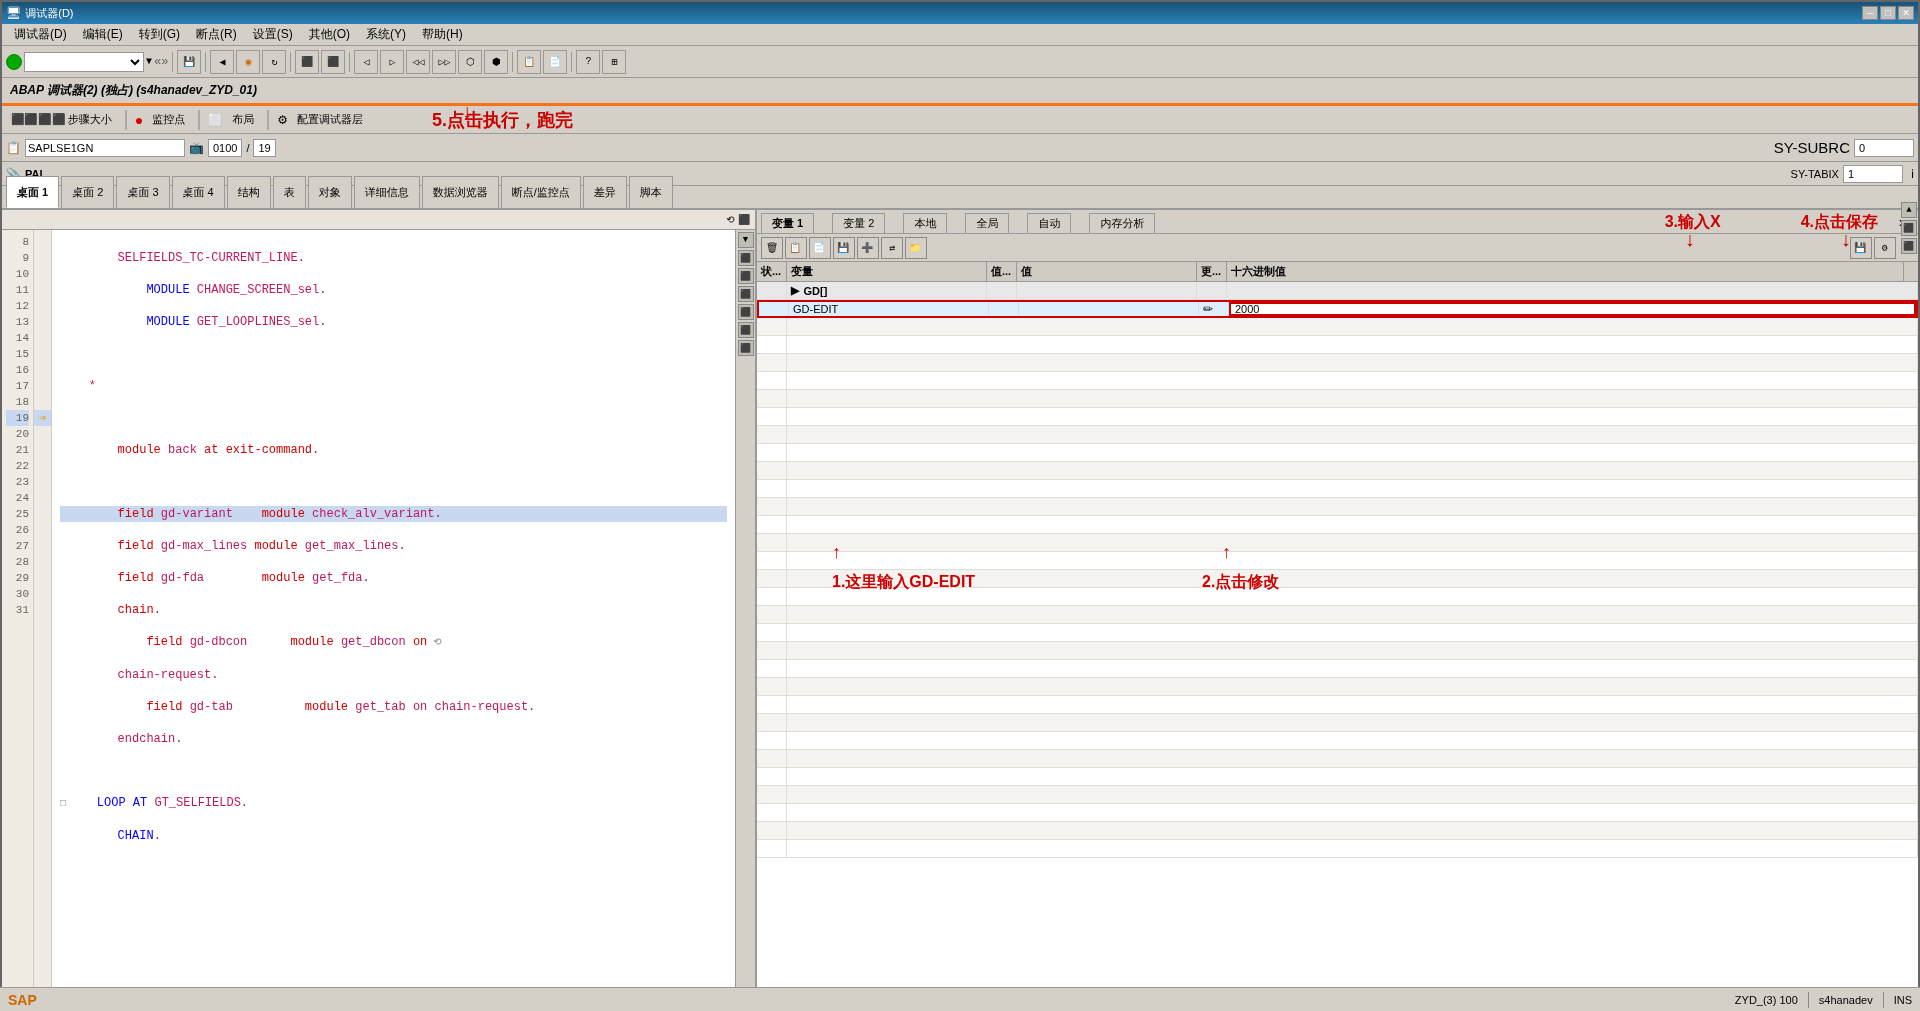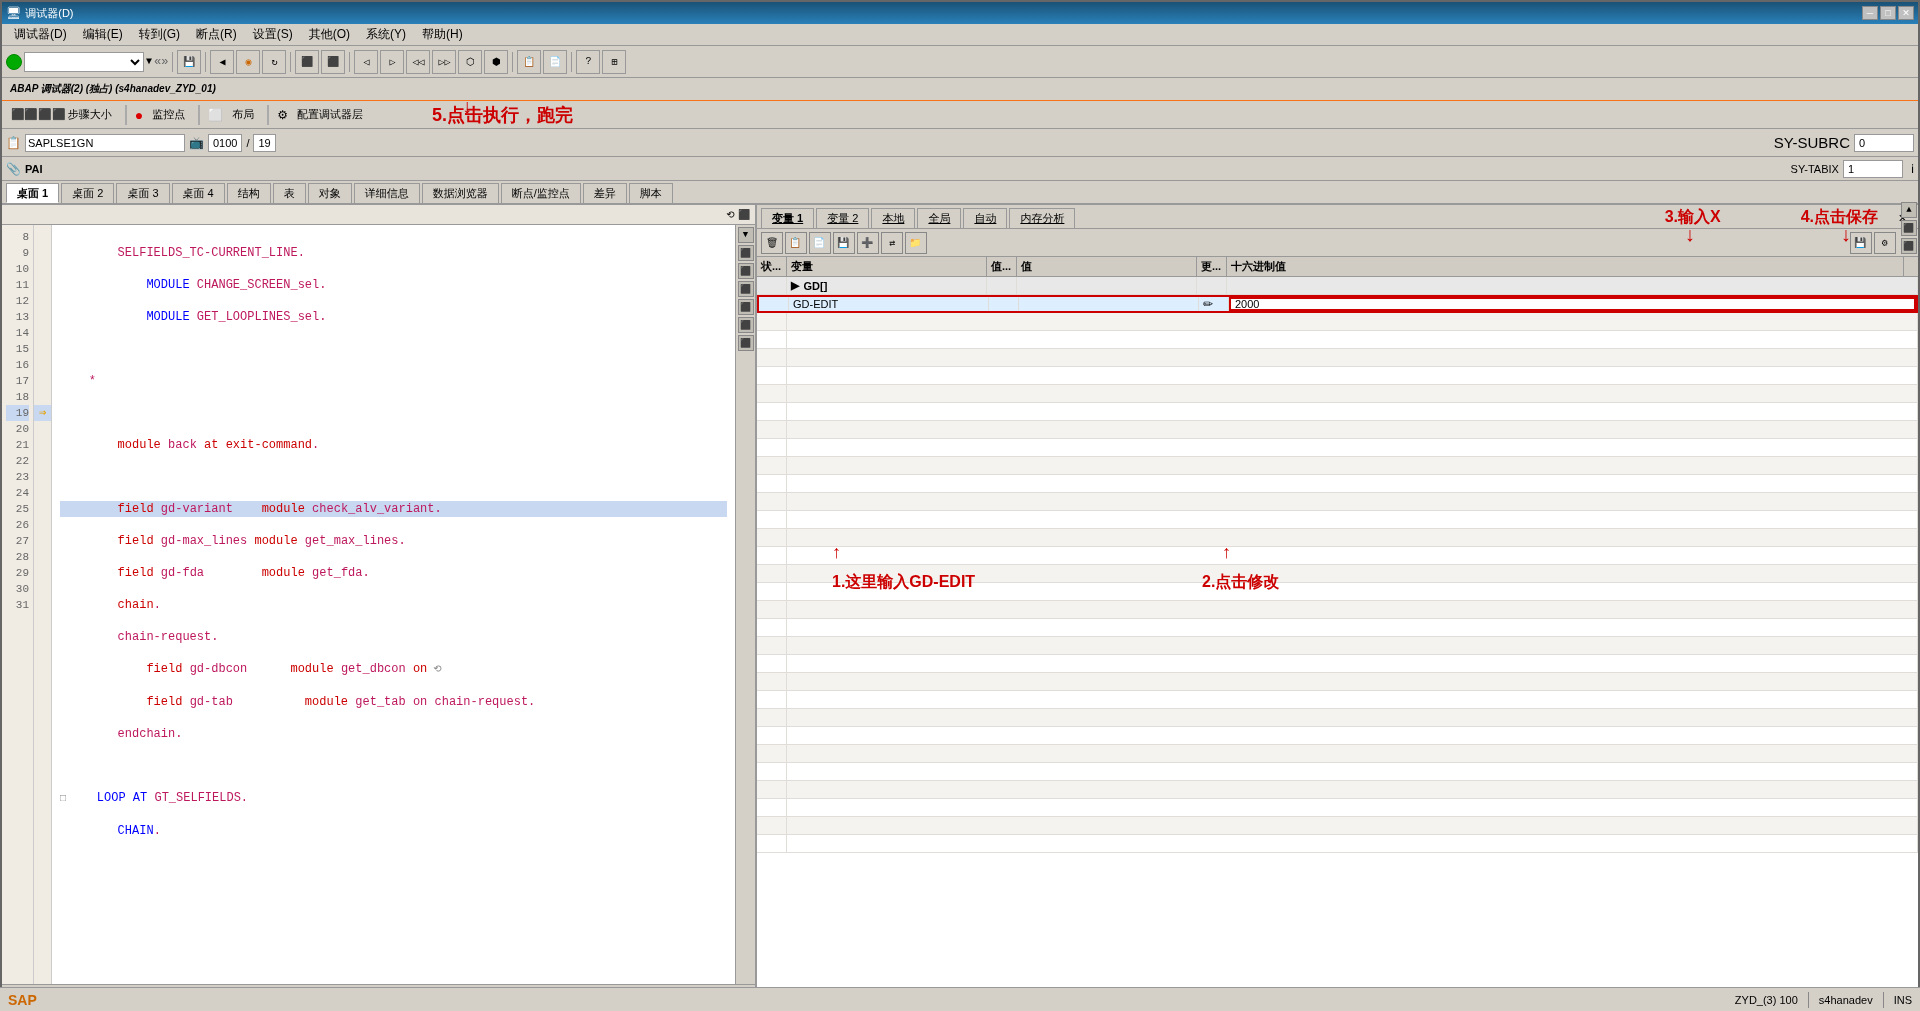--- a/index.html
+++ b/index.html
@@ -70,25 +70,25 @@
       height: 20px;
       width: 120px;
       font-size: 11px;
     }
 
     
     .page-title {
       background: #d4d0c8;
       padding: 4px 8px;
       font-family: Arial, sans-serif;
-      font-size: 10px;
+      font-size: 12px;
       font-weight: bold;
       font-style: italic;
       color: #000;
-      border-bottom: 1px solid #f97316;
+      border-bottom: 3px solid #f97316;
     }
 
     
     .sec-toolbar {
       background: #d4d0c8;
       height: 28px;
       display: flex;
       align-items: center;
       padding: 0 4px;
       border-bottom: 1px solid #999;
@@ -134,21 +134,21 @@
       font-family: Arial, sans-serif;
       font-size: 11px;
     }
     .tab {
       padding: 2px 10px;
       border: 1px solid #999;
       border-bottom: none;
       background: #d4d0c8;
       cursor: pointer;
       margin-right: 2px;
-      height: 20px;
+      height: 32px;
       display: flex; align-items: center;
     }
     .tab.active {
       background: white;
       border-bottom: 1px solid white;
       font-weight: bold;
     }
 
     
     .main-content {
@@ -238,23 +238,23 @@
       border-bottom: 1px solid #999;
       font-family: Arial, sans-serif;
       font-size: 11px;
     }
     .var-tab {
       padding: 2px 10px;
       border: 1px solid #999;
       border-bottom: none;
       background: #d4d0c8;
       cursor: pointer;
-      margin-right: 2px;
+      margin-right: 18px;
       height: 20px;
-      display: flex; align-items: center; text-decoration: underline;
+      display: flex; align-items: center;
     }
     .var-tab.active {
       background: #d4d0c8;
       font-weight: bold;
     }
     .var-toolbar {
       height: 28px;
       background: #d4d0c8;
       display: flex;
       align-items: center;
@@ -545,22 +545,22 @@
 <div class="code-line"><span class="kw-black">            </span><span class="kw-blue">MODULE</span><span class="kw-black"> GET_LOOPLINES_sel.</span></div>
 <div class="code-line"> </div>
 <div class="code-line"><span class="kw-black">    *</span></div>
 <div class="code-line"> </div>
 <div class="code-line"><span class="kw-black">        </span><span class="kw-red">module</span><span class="kw-black"> back </span><span class="kw-red">at exit-command</span><span class="kw-black">.</span></div>
 <div class="code-line"> </div>
 <div class="code-line highlighted"><span class="kw-black">        </span><span class="kw-red">field</span><span class="kw-black"> gd-variant    </span><span class="kw-red">module</span><span class="kw-black"> check_alv_variant.</span></div>
 <div class="code-line"><span class="kw-black">        </span><span class="kw-red">field</span><span class="kw-black"> gd-max_lines </span><span class="kw-red">module</span><span class="kw-black"> get_max_lines.</span></div>
 <div class="code-line"><span class="kw-black">        </span><span class="kw-red">field</span><span class="kw-black"> gd-fda        </span><span class="kw-red">module</span><span class="kw-black"> get_fda.</span></div>
 <div class="code-line"><span class="kw-black">        </span><span class="kw-red">chain</span><span class="kw-black">.</span></div>
+<div class="code-line"><span class="kw-black">            </span><span class="kw-red">field</span><span class="kw-black"> gd-dbcon      </span><span class="kw-red">module</span><span class="kw-black"> get_dbcon </span><span class="kw-red">on</span><span style="color:#888;font-size:10px;"> ⟲</span></div>
 <div class="code-line"><span class="kw-black">        chain-request.</span></div>
-<div class="code-line"><span class="kw-black">            </span><span class="kw-red">field</span><span class="kw-black"> gd-dbcon      </span><span class="kw-red">module</span><span class="kw-black"> get_dbcon </span><span class="kw-red">on</span><span style="color:#888;font-size:10px;"> ⟲</span></div>
 <div class="code-line"><span class="kw-black">            </span><span class="kw-red">field</span><span class="kw-black"> gd-tab          </span><span class="kw-red">module</span><span class="kw-black"> get_tab on chain-request.</span></div>
 <div class="code-line"><span class="kw-black">        endchain.</span></div>
 <div class="code-line"> </div>
 <div class="code-line"><span style="color:#888;font-size:10px;margin-right:2px;">□</span><span class="kw-black">    </span><span class="kw-blue">LOOP AT</span><span class="kw-black"> GT_SELFIELDS.</span></div>
 <div class="code-line"><span class="kw-black">        </span><span class="kw-blue">CHAIN</span><span class="kw-black">.</span></div>
 <div class="code-line"></div>
 
         </div>
 
         <div style="width:20px;background:#d4d0c8;border-left:1px solid #999;display:flex;flex-direction:column;align-items:center;padding:2px;gap:2px;">

